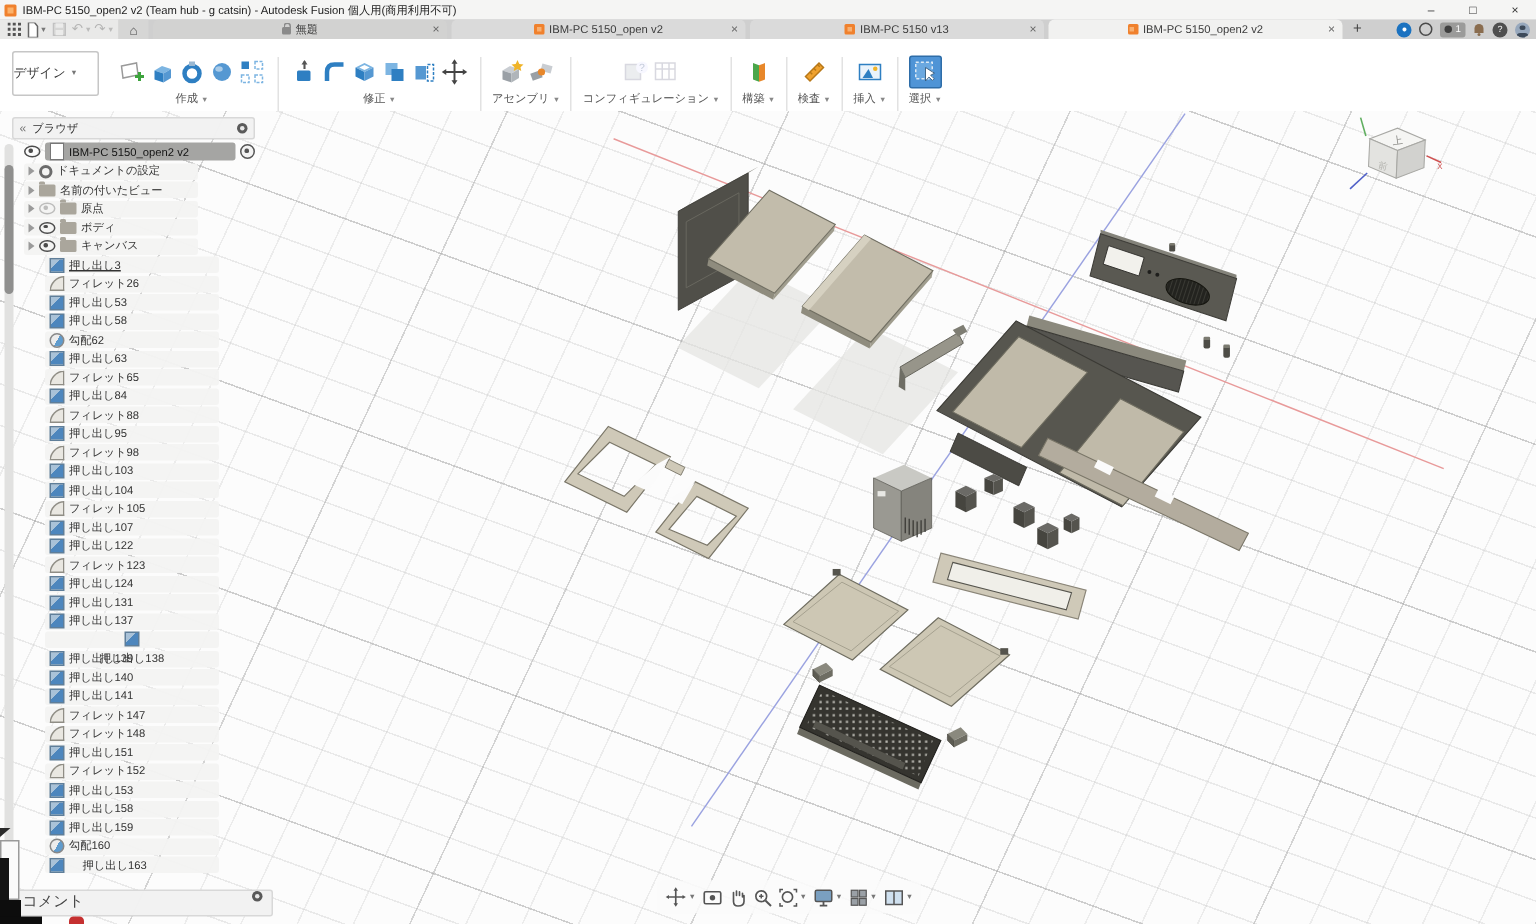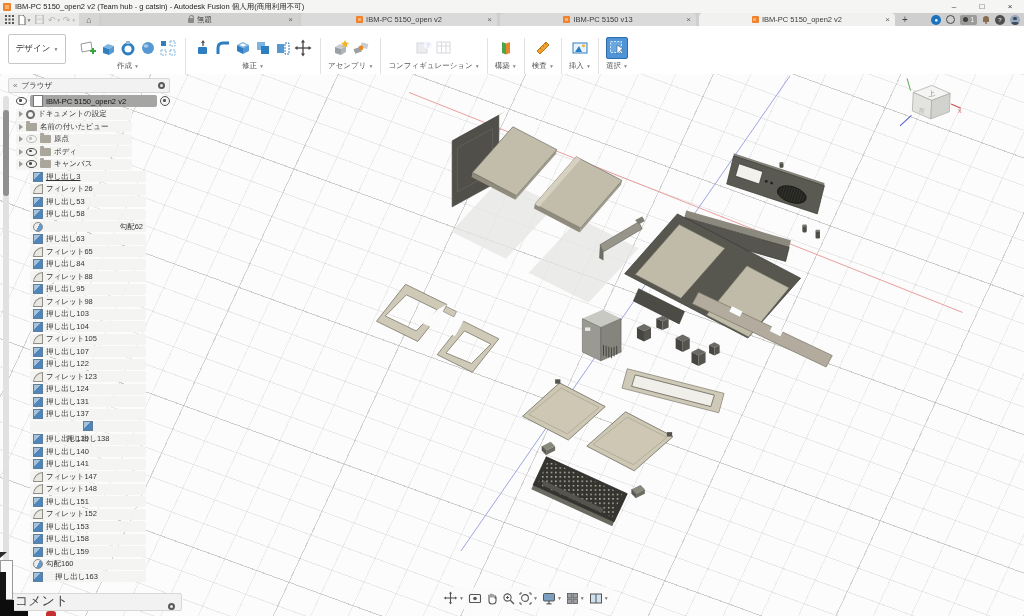--- a/index.html
+++ b/index.html
@@ -43,21 +43,21 @@
   .notif-pill .cam{width:5px;height:5px;border-radius:50%;background:#3f3f3f;}
   .bell{width:8px;height:8px;position:relative;}
   .bell::before{content:'';position:absolute;left:1px;top:0;width:6px;height:6px;border-radius:4px 4px 0 0;background:#8a6d4f;}
   .bell::after{content:'';position:absolute;left:3px;top:6px;width:2px;height:2px;border-radius:50%;background:#8a6d4f;}
   
   .ribbon{position:absolute;left:0;top:26px;width:1024px;height:48px;background:#ffffff;border-bottom:1px solid #c9c9c9;}
   .rtabs{position:absolute;left:75px;top:2px;display:flex;gap:18px;font-size:8px;color:#4a4a4a;}
   .rtab{padding:1px 2px 2px;}
   .rtab.active{color:#1f7ac2;border-bottom:2px solid #1f7ac2;}
   .design-box{position:absolute;left:8px;top:8px;width:56px;height:28px;border:1px solid #c6c6c6;border-radius:2px;
-              display:flex;align-items:center;justify-content:center;font-size:8.5px;color:#333;gap:3px;}
+              display:flex;align-items:center;justify-content:flex-start;font-size:8.5px;color:#333;gap:3px;}
   .design-box .dd{font-size:5px;color:#777;}
   .rgroups{position:absolute;left:73px;top:11px;display:flex;align-items:flex-start;}
   .rgroup{display:flex;flex-direction:column;align-items:center;padding:0 5px;}
   .rgroup .icons{display:flex;align-items:center;height:22px;}
   .rgroup .glabel{margin-top:2px;font-size:7.5px;color:#555;white-space:nowrap;}
   .rgroup .glabel .dd{font-size:5px;color:#888;}
   .rsep{width:1px;height:38px;background:#e2e2e2;margin:1px 2px 0;}
   .ri{width:20px;height:20px;display:flex;align-items:center;justify-content:center;border-radius:2px;}
   .ri.sel{background:#4f94d6;border:1px solid #2e6da8;}
   .ri.gray{opacity:.45;}
@@ -91,21 +91,21 @@
   .folder{width:11px;height:8px;background:#aaa69c;border-radius:1px;position:relative;flex:none;}
   .folder::before{content:'';position:absolute;top:-2px;left:0;width:4px;height:2px;background:#aaa69c;border-radius:1px 1px 0 0;}
   .gearico{width:9px;height:9px;border-radius:50%;border:2px solid #6b6b6b;box-sizing:border-box;position:relative;flex:none;}
   .flist{margin-top:1px;}
   .fi{width:10px;height:10px;flex:none;box-sizing:border-box;}
   .fi.extrude{background:linear-gradient(135deg,#a9c2d8 0 38%,#4d86bd 38%);border:1px solid #5f7e99;}
   .fi.fillet{background:#e9e7e1;border:1px solid #8f8d85;border-top-left-radius:100%;}
   .fi.draft{border-radius:50%;background:linear-gradient(120deg,#ececec 50%,#5f9bcd 50%);border:1px solid #888;}
   
   .comment{position:absolute;left:8px;top:519px;width:160px;height:16px;background:rgba(242,242,242,.97);
-           border:1px solid #d8d8d8;border-radius:2px;display:flex;align-items:flex-end;padding:0 6px;font-size:13px;color:#444;}
+           border:1px solid #d8d8d8;border-radius:2px;display:flex;align-items:flex-start;padding:0 6px;font-size:10px;color:#444;}
   .comment .settings{margin-left:auto;width:7px;height:7px;border-radius:50%;background:#5a5a5a;position:relative;}
   .comment .settings::after{content:'';position:absolute;left:2px;top:2px;width:3px;height:3px;border-radius:50%;background:#e8e8e8;}
   .navbar{position:absolute;left:438px;top:513px;height:22px;display:flex;align-items:center;gap:4px;
           background:rgba(250,250,250,.85);border-radius:3px;padding:0 5px;}
   .nbi{display:flex;align-items:center;gap:1px;color:#555;}
   .nbi .dd{font-size:5px;color:#777;}
   .artifact-leftstrip{position:absolute;left:0;top:498px;width:6px;height:44px;background:#141414;}
   .artifact-tri{position:absolute;left:0;top:478px;width:0;height:0;border-top:6px solid #2a2a2a;border-right:7px solid transparent;}
   .artifact-panel{position:absolute;left:0;top:486px;width:13px;height:40px;background:#fafafa;border:1px solid #9a9a9a;box-sizing:border-box;}
   .artifact-corner{position:absolute;left:0;top:526px;width:14px;height:16px;background:#0d0d0d;}
@@ -643,21 +643,21 @@
             <span>フィレット26</span>
           </div>
           <div class="trow" style="margin-left: 22px;">
             <span class="fi extrude"></span>
             <span>押し出し53</span>
           </div>
           <div class="trow" style="margin-left: 22px;">
             <span class="fi extrude"></span>
             <span>押し出し58</span>
           </div>
-          <div class="trow" style="margin-left: 22px; justify-content: space-between;">
+          <div class="trow" style="margin-left: 22px;">
             <span class="fi draft"></span>
             <span>勾配62</span>
           </div>
           <div class="trow" style="margin-left: 22px;">
             <span class="fi extrude"></span>
             <span>押し出し63</span>
           </div>
           <div class="trow" style="margin-left: 22px; text-align: center;">
             <span class="fi fillet"></span>
             <span>フィレット65</span>

